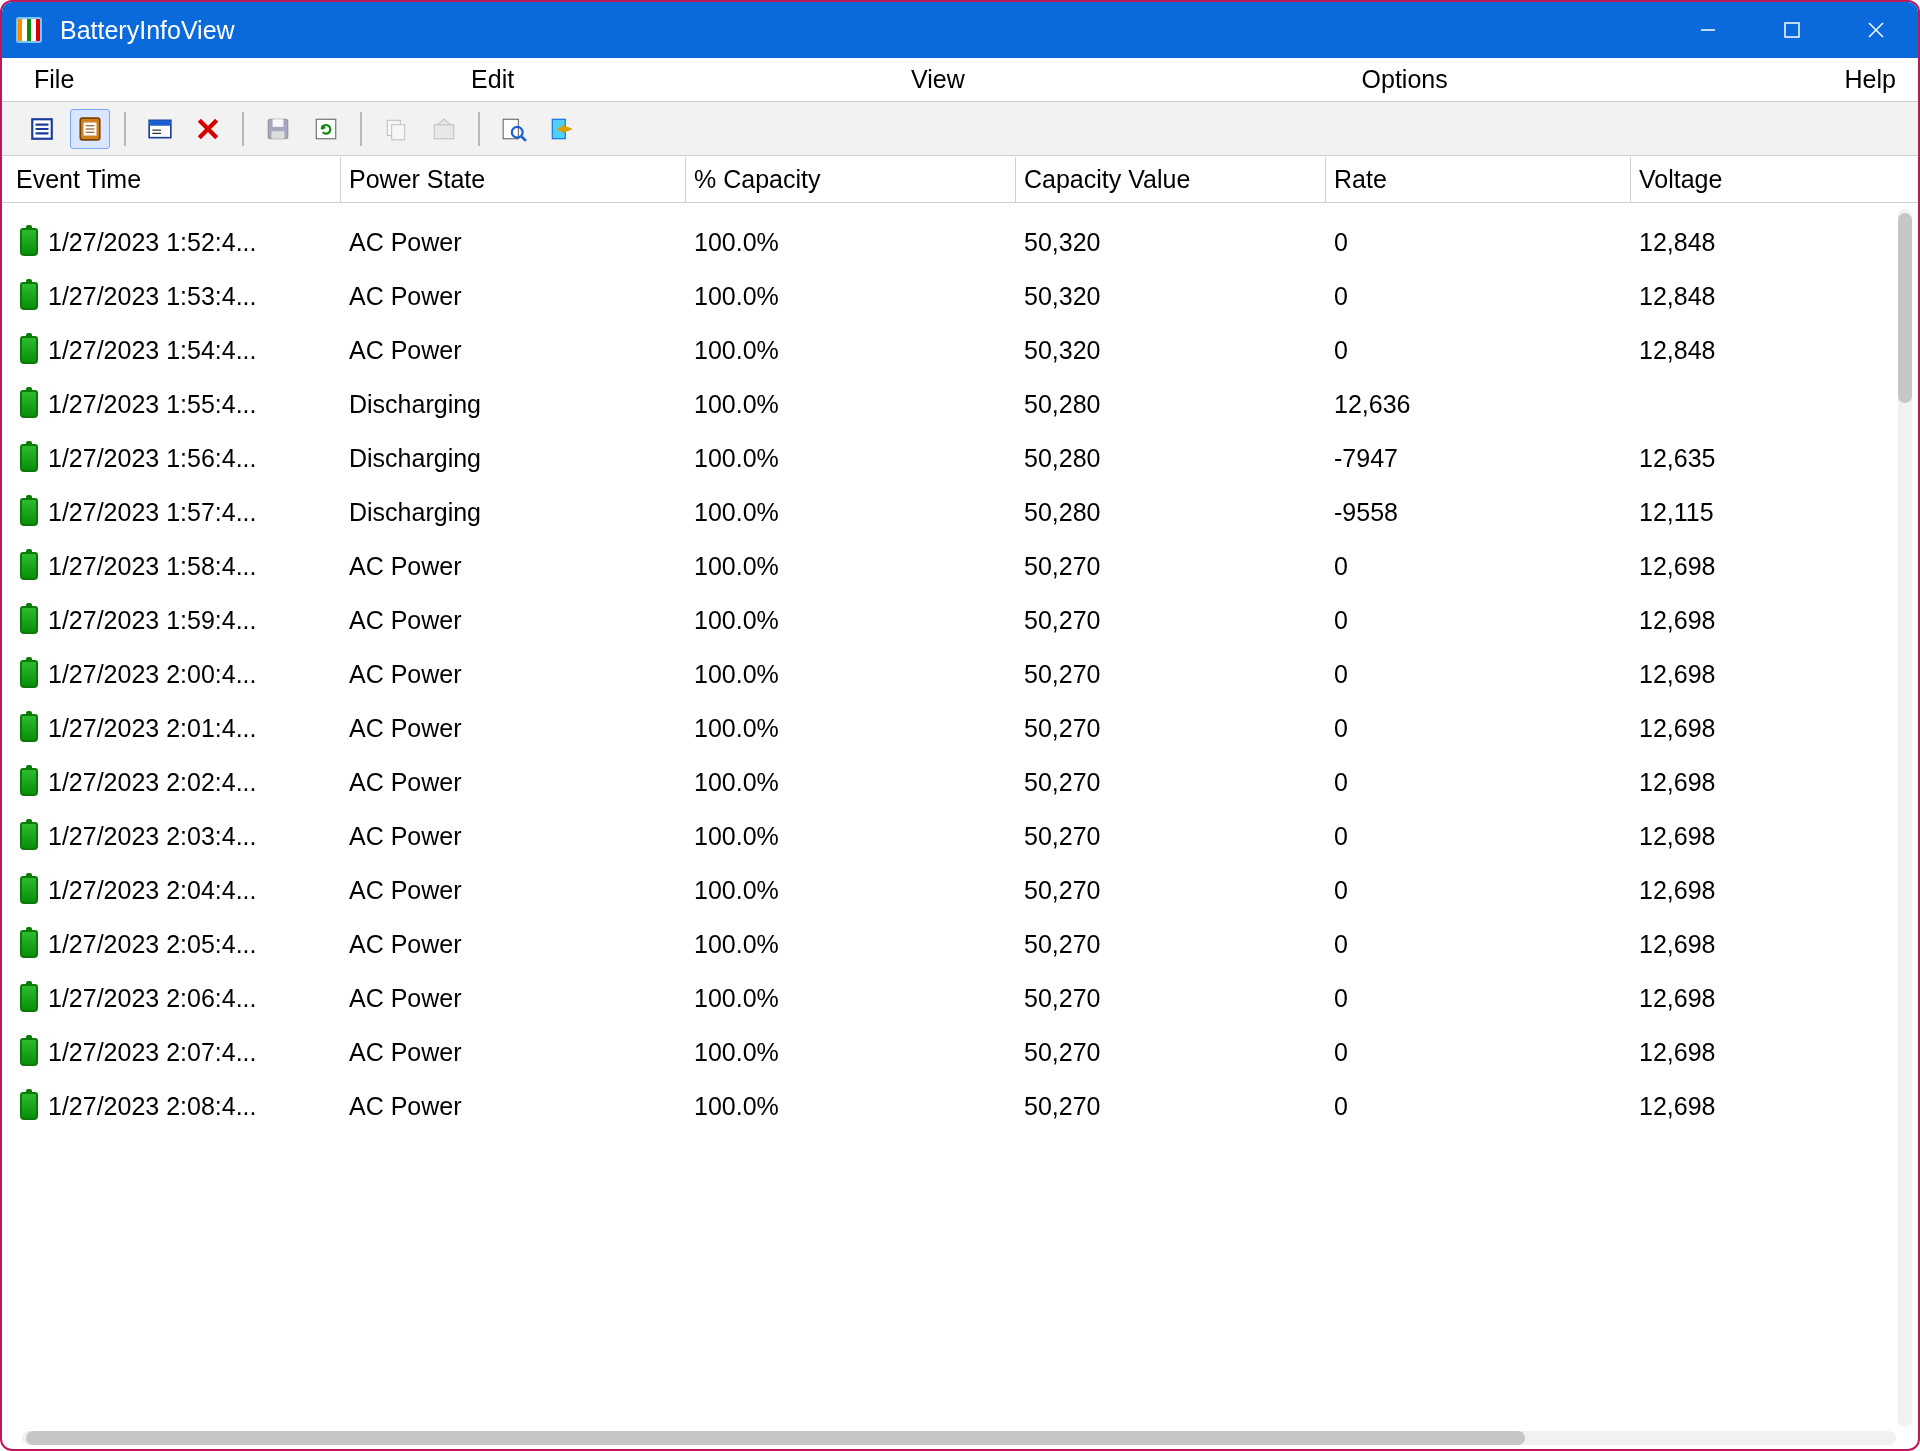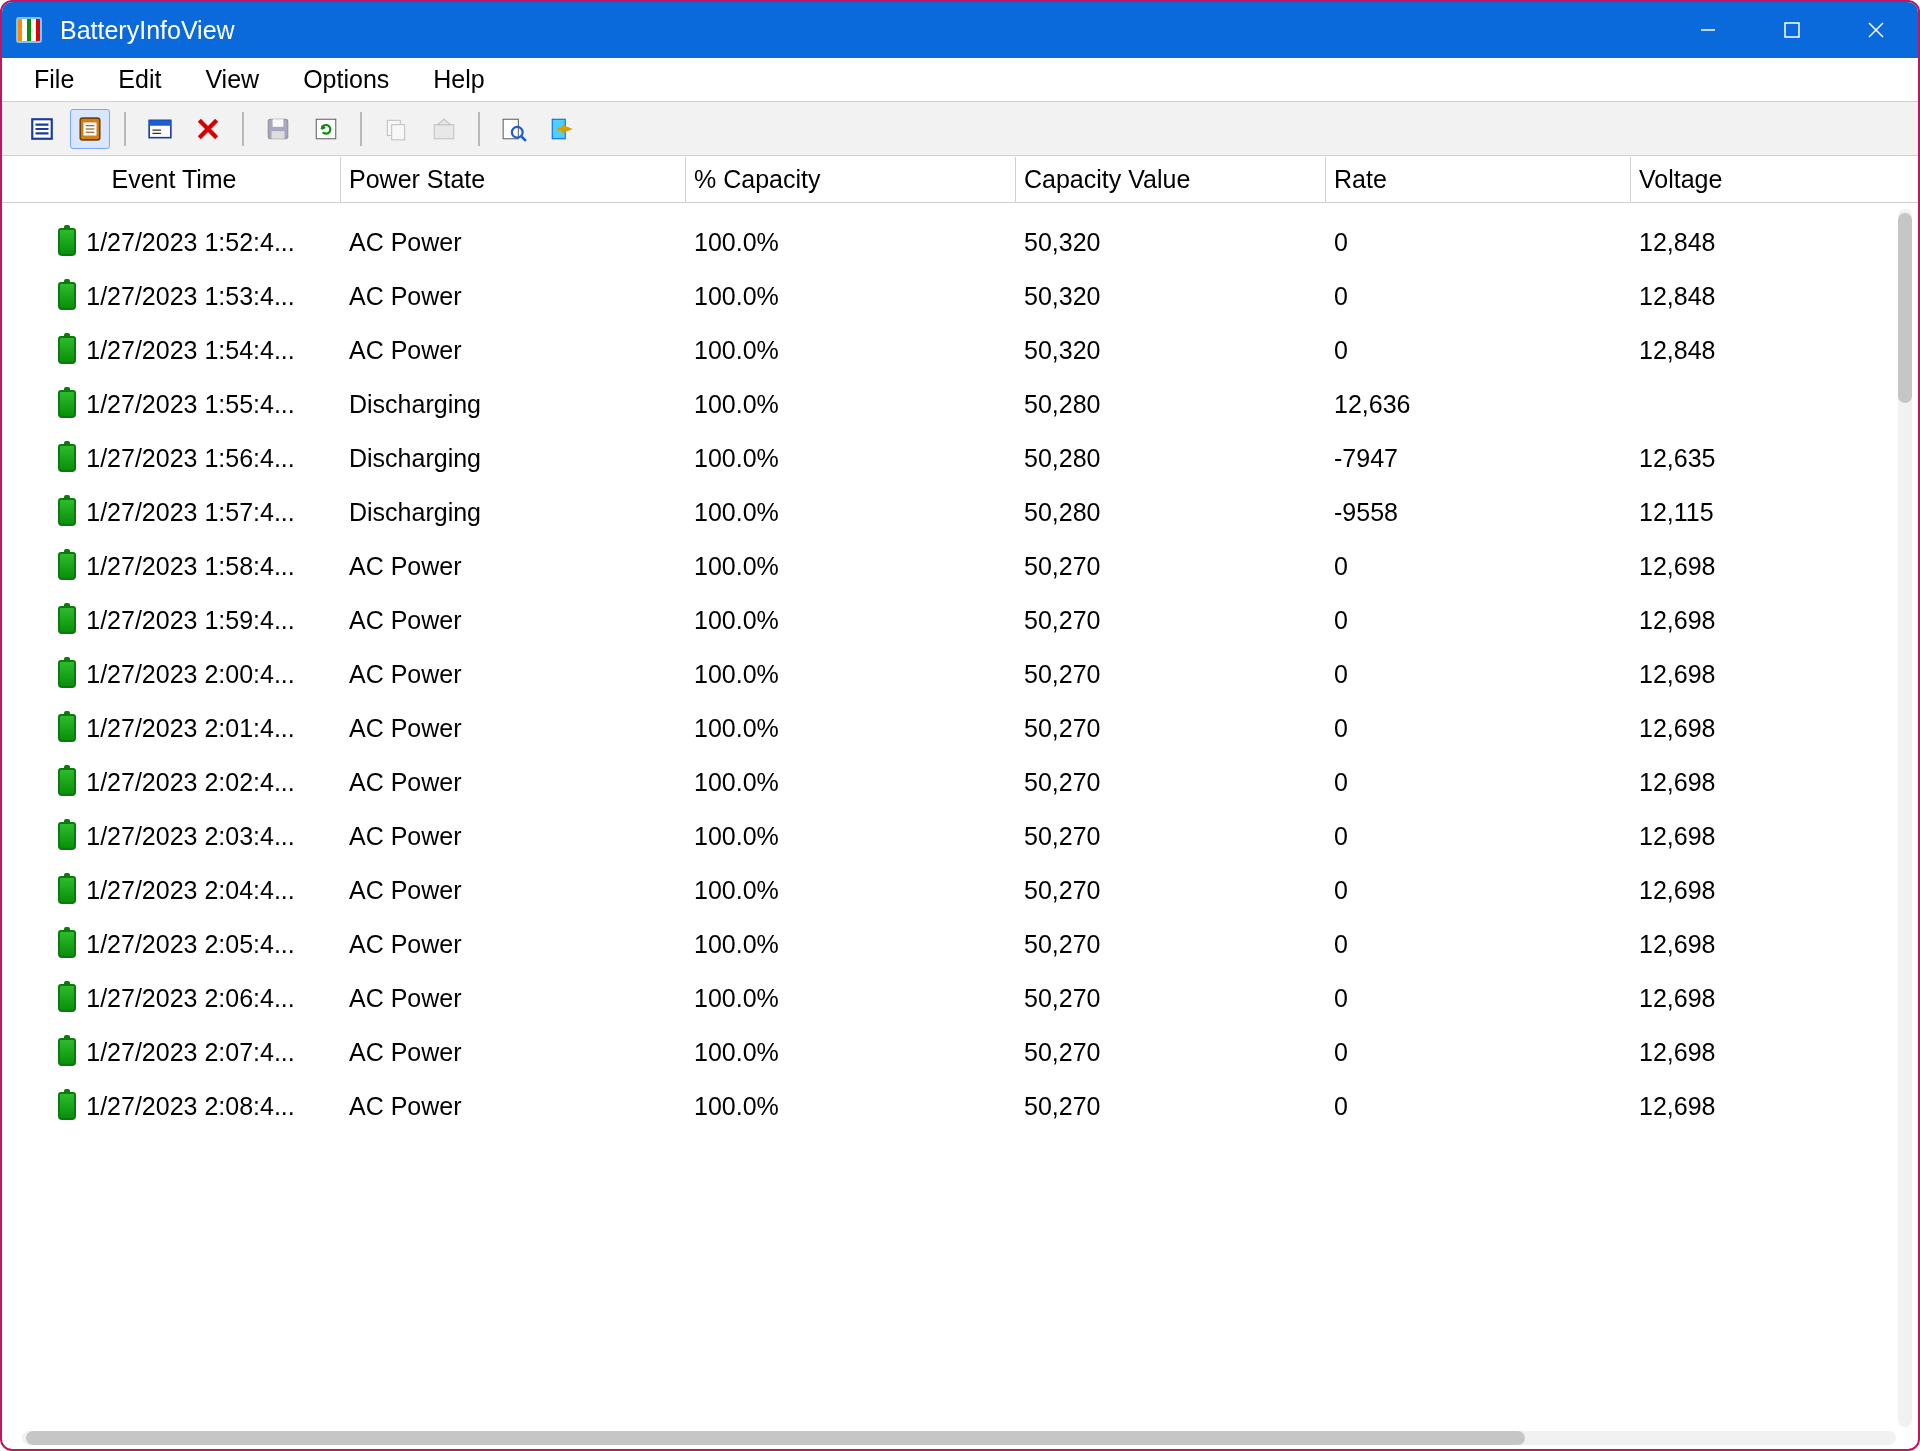--- a/index.html
+++ b/index.html
@@ -57,20 +57,21 @@
   .title-btn svg { stroke: #fff; }
   
   .menubar {
     height: 44px;
     display: flex;
     align-items: stretch;
     padding-left: 10px;
     border-bottom: 1px solid var(--border);
     font-size: 25px;
     background: var(--menu-bg);
+    justify-content: space-between;
   }
   .menubar .menu-item {
     padding: 6px 22px;
     display: flex;
     align-items: center;
   }
   
   .toolbar {
     height: 54px;
     background: var(--tool-bg);
@@ -114,21 +115,21 @@
     padding-left: 14px;
     background: #fff;
   }
   .col {
     display: flex;
     align-items: center;
     height: 100%;
     border-right: 1px solid var(--border);
     padding-right: 8px;
   }
-  .c0 { width: 325px; padding-left: 0; justify-content: center; }
+  .c0 { width: 325px; padding-left: 0; }
   .c1 { width: 345px; align-items: center; }
   .c2 { width: 330px; }
   .c3 { width: 310px; }
   .c4 { width: 305px; }
   .c5 { flex: 1; border-right: none; }
   .col > span { padding-left: 8px; }
   .c0 > span { padding-left: 0; }
   .rows {
     flex: 1;
     overflow: hidden;

